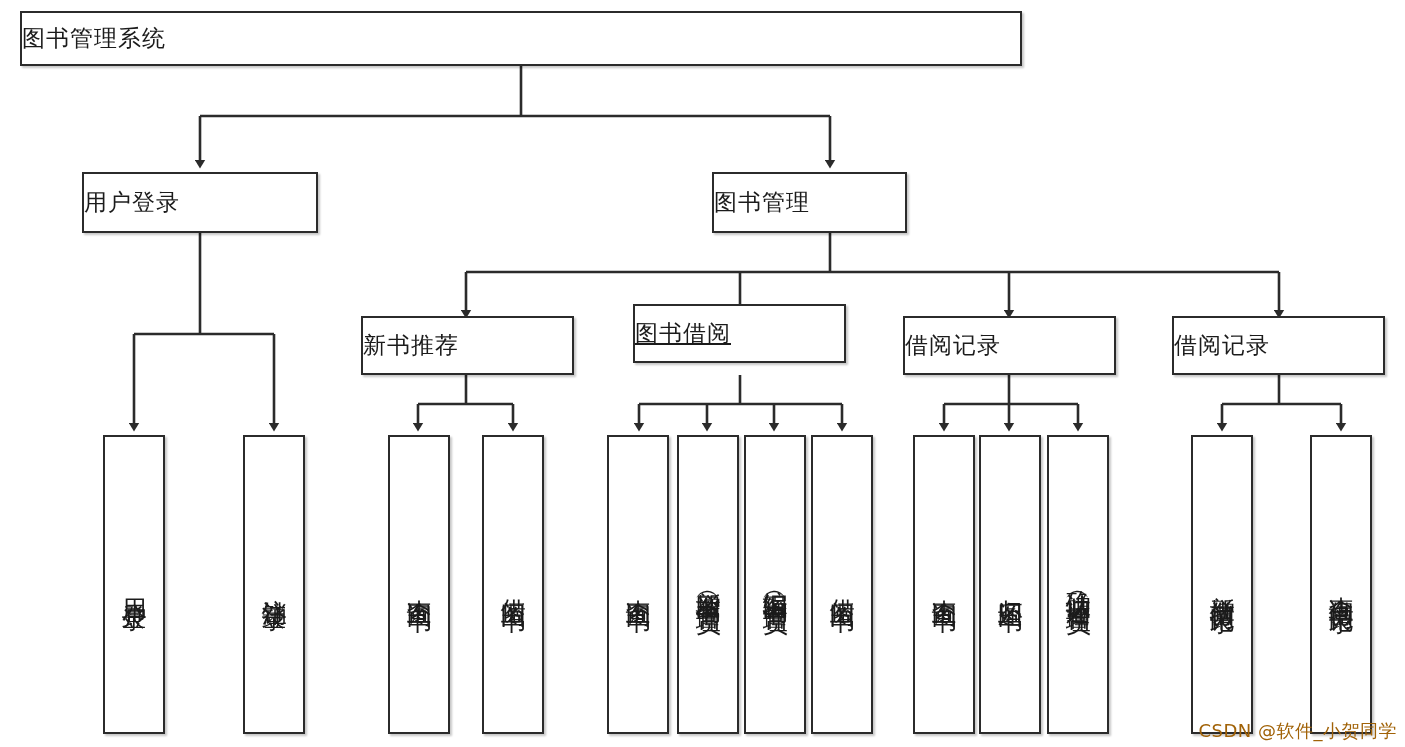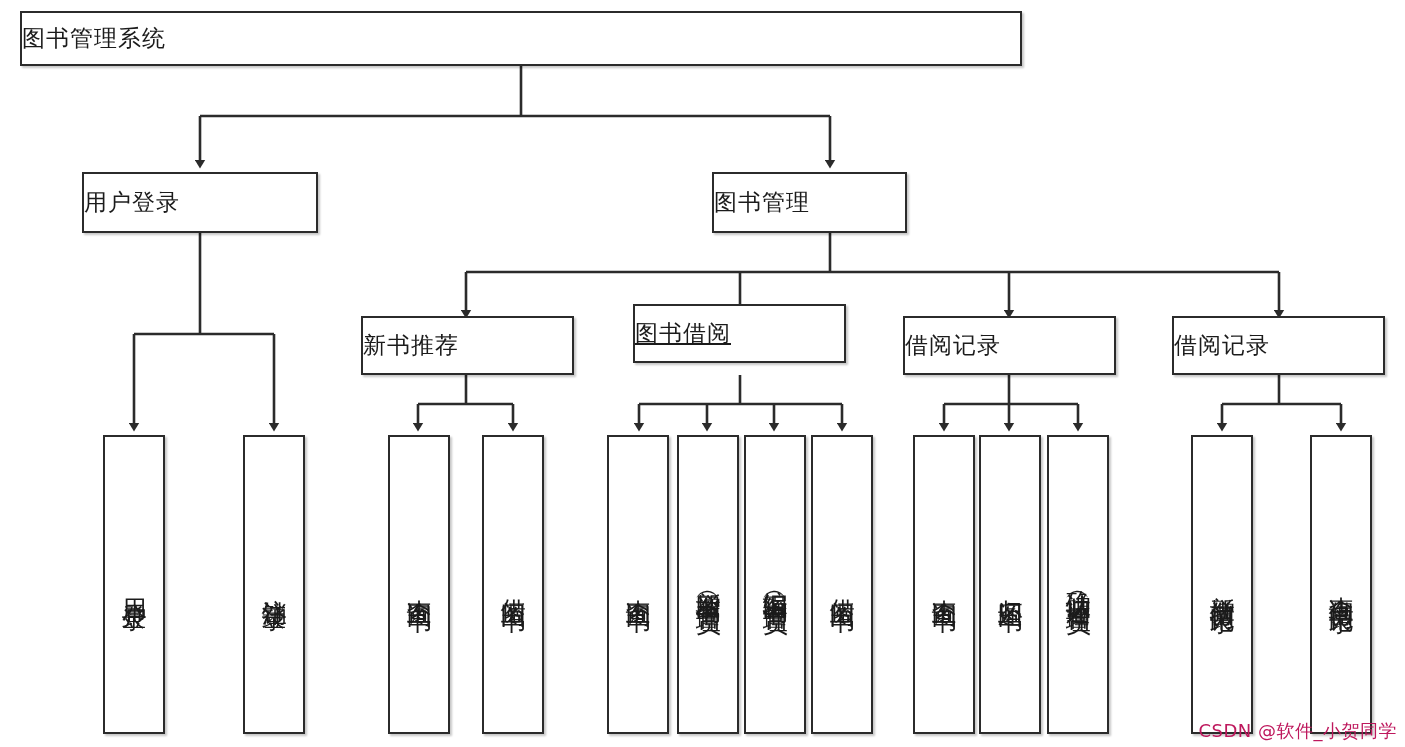--- a/index.html
+++ b/index.html
@@ -57,21 +57,21 @@
     line-height: 1.18;
     letter-spacing: 3px;
     white-space: nowrap;
     display: block;
   }
   .watermark {
     position: absolute;
     right: 8px;
     bottom: 4px;
     font-size: 18px;
-    color: #be185d;
+    color: #a16207;
     letter-spacing: 0.5px;
     white-space: nowrap;
     font-family: "DejaVu Sans", "Liberation Sans", sans-serif;
   }
 </style>
 </head>
 <body>
 
 <div id="diagram-root">
 

